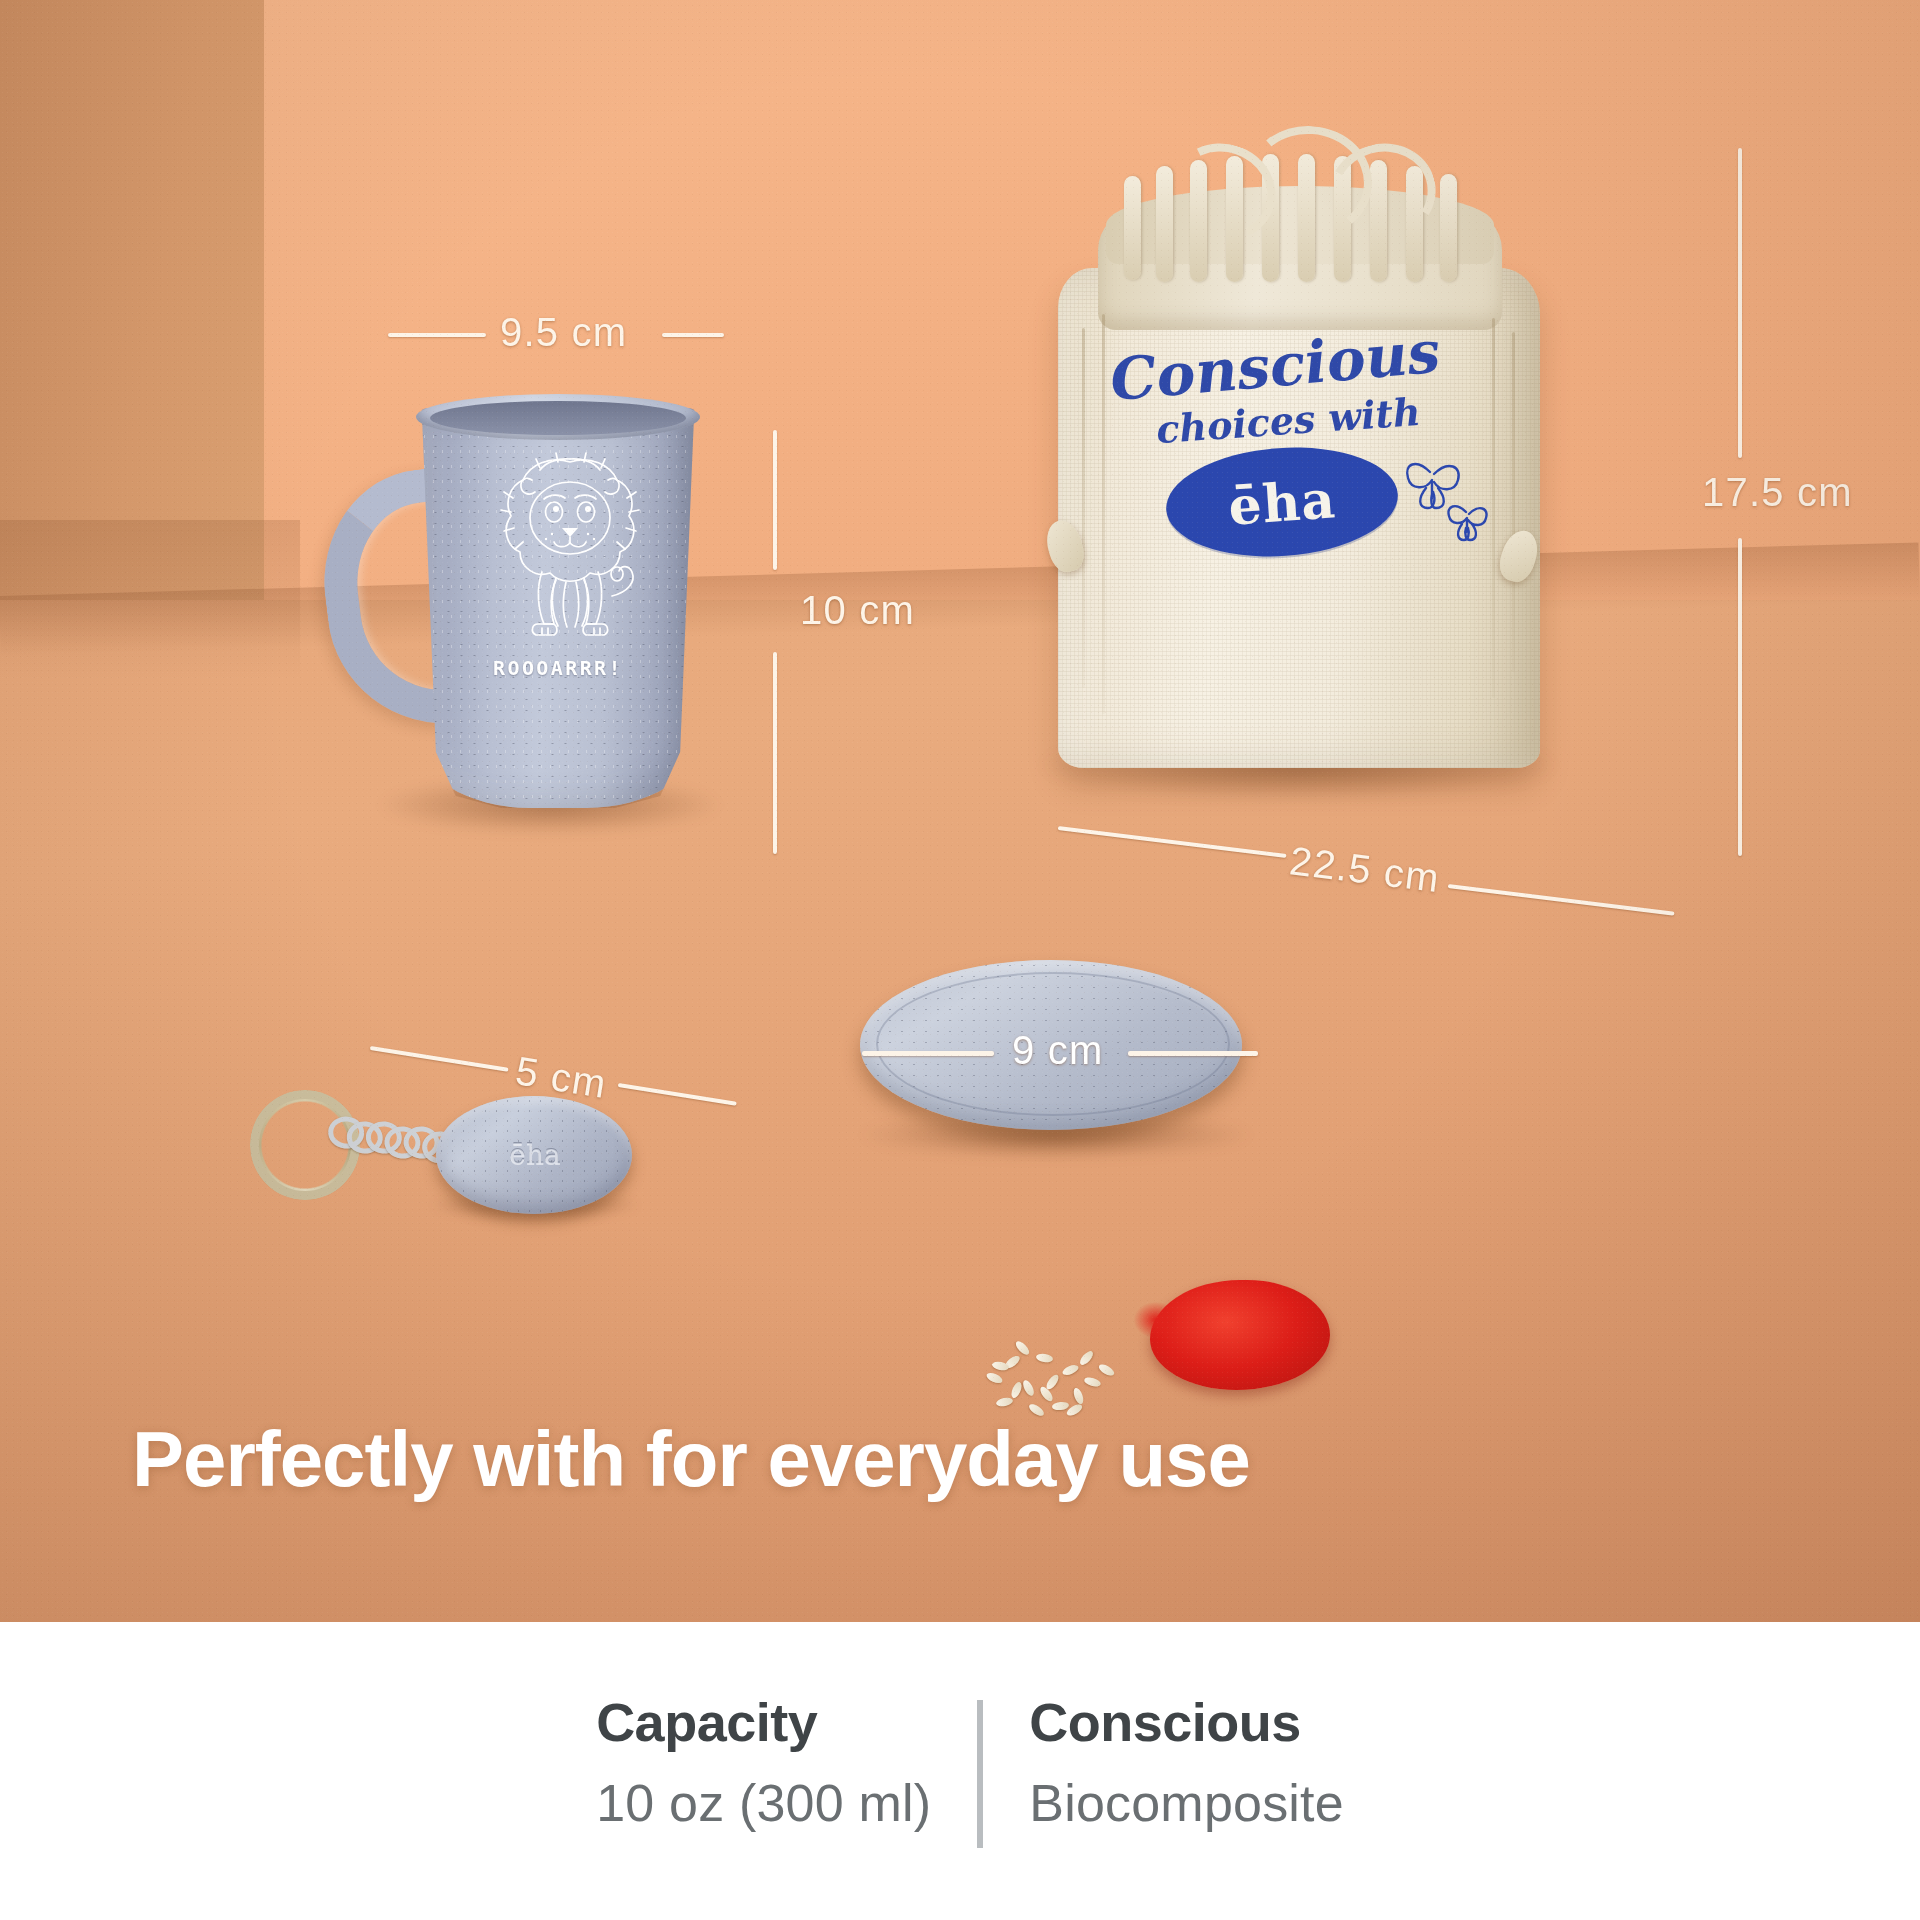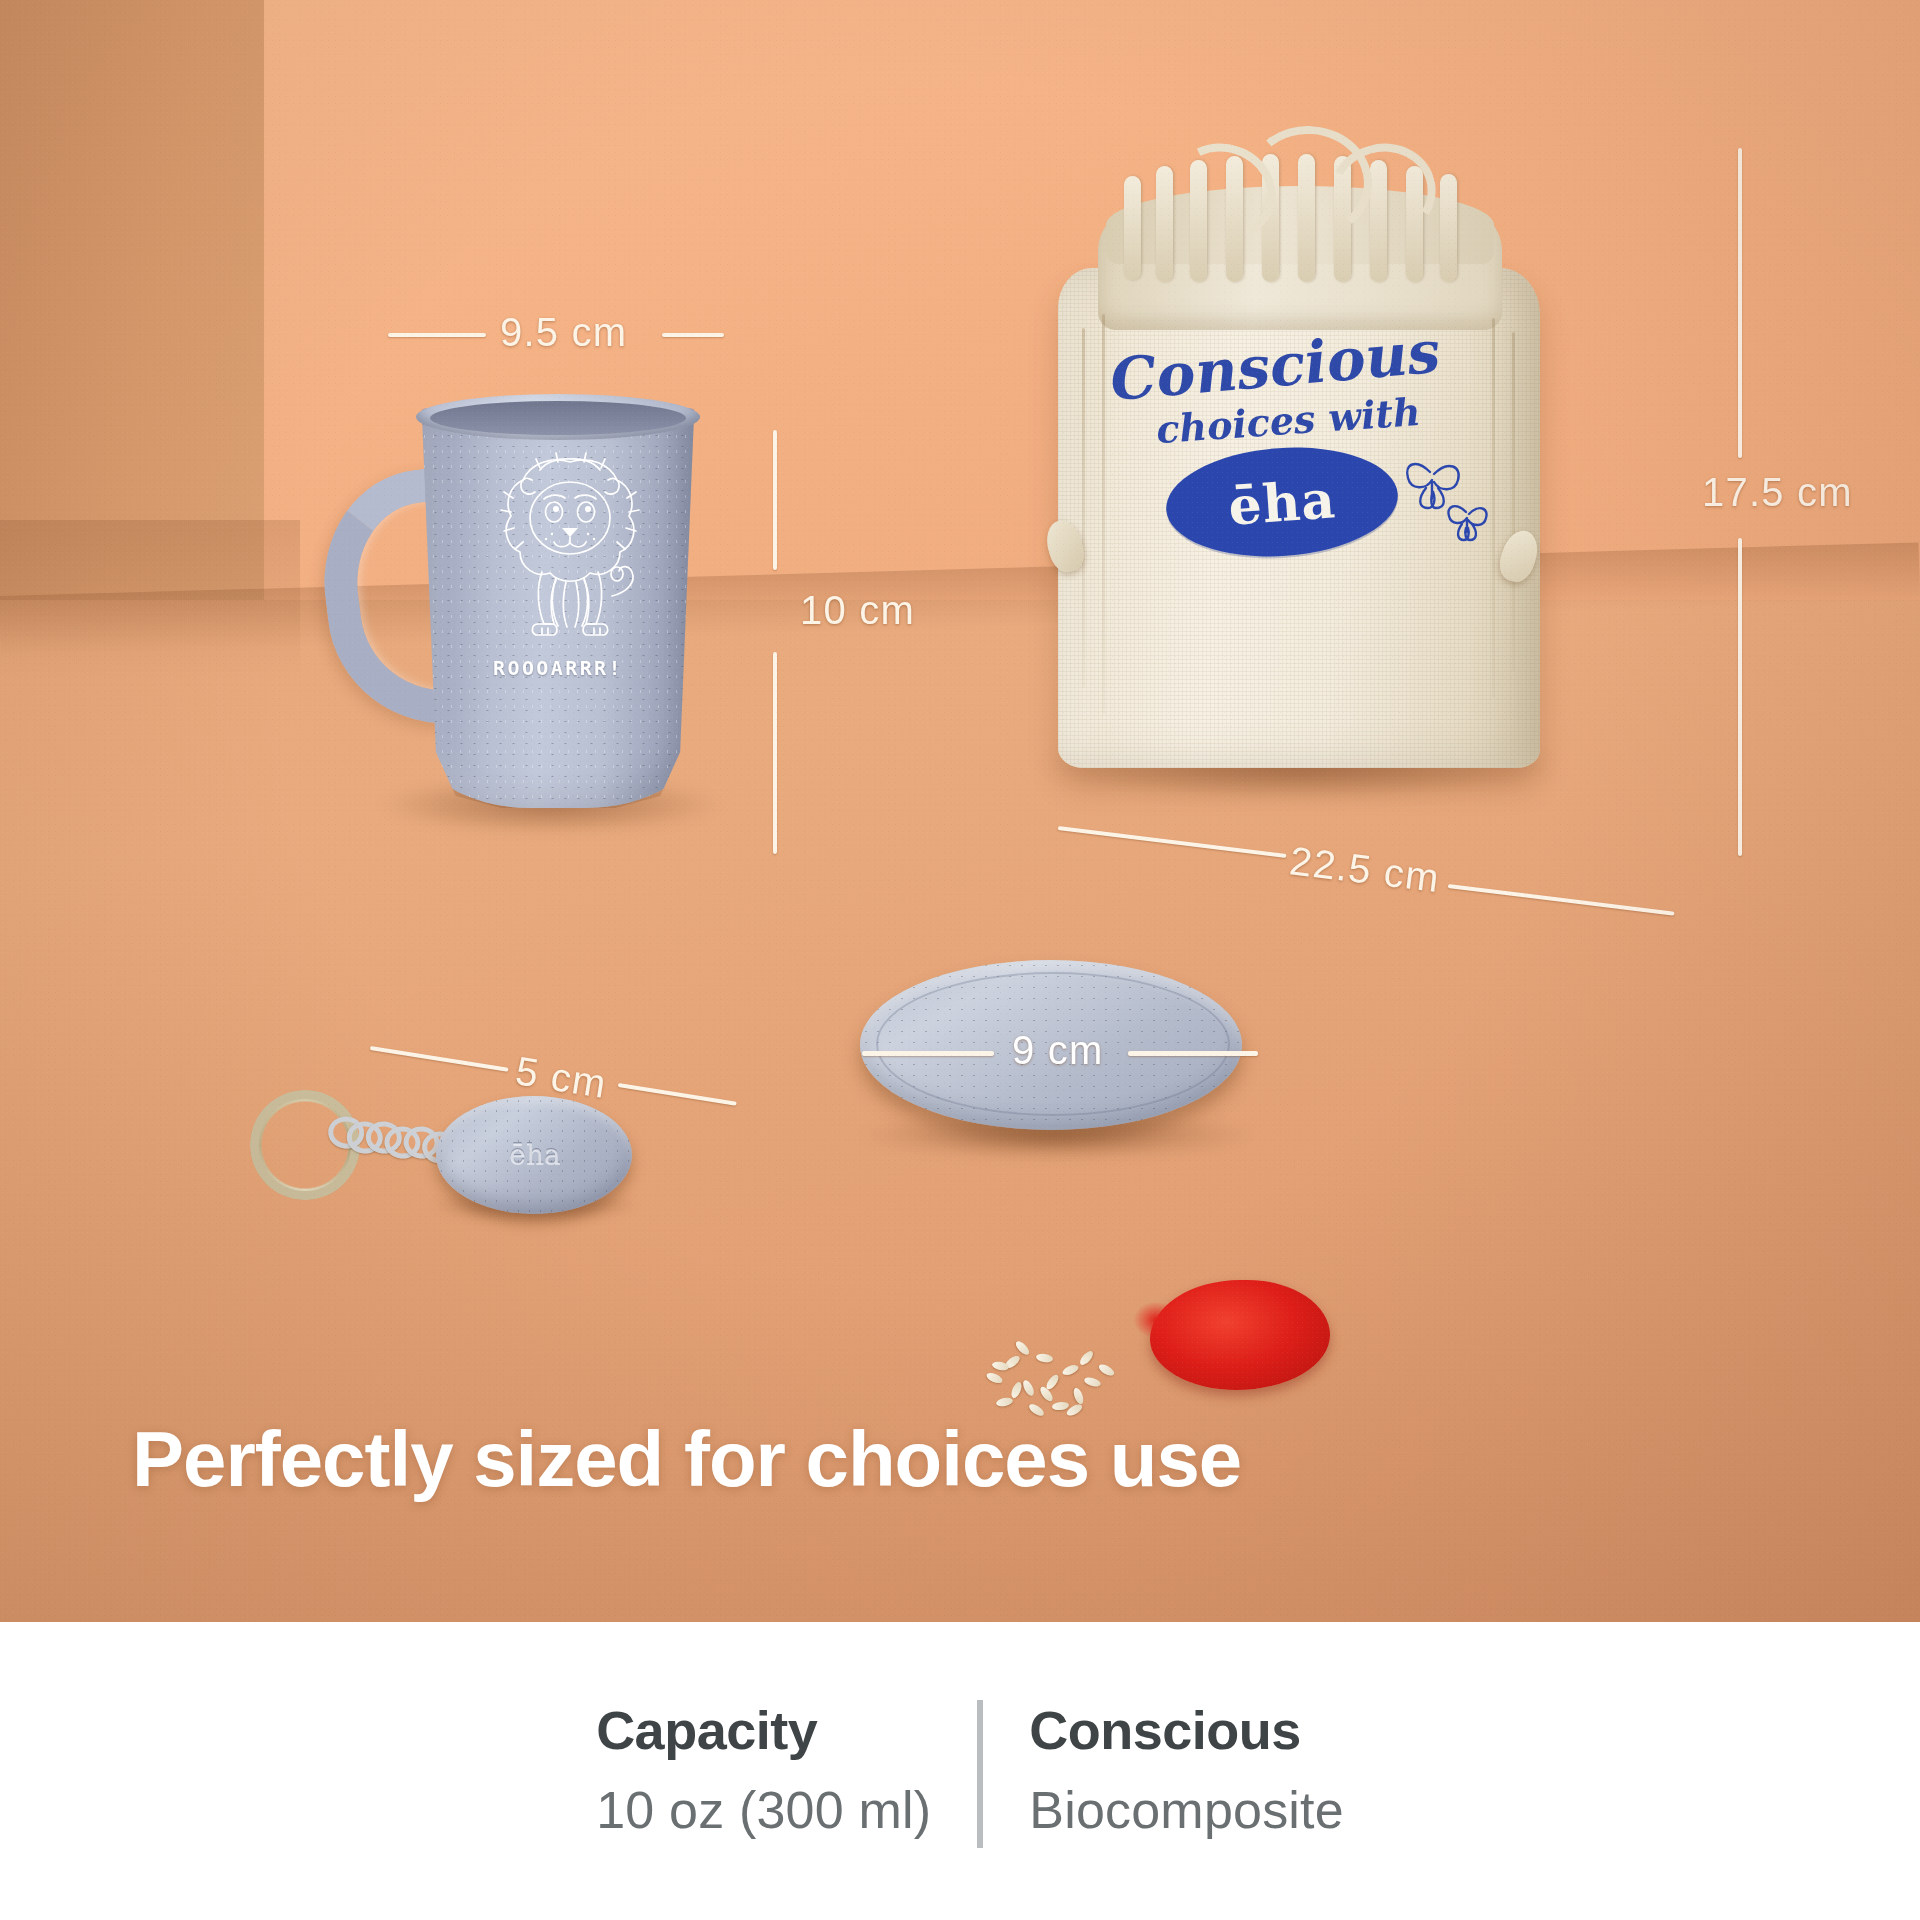--- a/index.html
+++ b/index.html
@@ -189,21 +189,21 @@
 
   
   #headline{position:absolute;left:132px;top:1414px;width:1700px;
      color:#ffffff;font-size:78px;font-weight:700;letter-spacing:-1px;
      font-family:"Liberation Sans",sans-serif;
      text-shadow:0 2px 10px rgba(120,65,25,.28);}
 
   
   #specbar{position:absolute;left:0;top:1622px;width:1920px;height:298px;background:#ffffff;
      display:flex;align-items:center;}
-  .spec-wrap{display:flex;align-items:center;margin:0 auto;padding-left:20px;}
+  .spec-wrap{display:flex;align-items:flex-start;margin:0 auto;padding-left:20px;}
   .spec-cell{display:flex;flex-direction:column;justify-content:flex-start;padding:0 46px;}
   .spec-title{font-size:54px;color:#3f4447;font-weight:700;line-height:1.05;
      letter-spacing:-.5px;font-family:"Liberation Sans",sans-serif;}
   .spec-value{font-size:52px;color:#6a6f72;font-weight:400;margin-top:22px;
      letter-spacing:.2px;font-family:"Liberation Sans",sans-serif;}
   .spec-div{width:3px;height:148px;background:#b9bdc0;margin-top:6px;flex:none;}
 </style>
 </head>
 <body>
 
@@ -404,21 +404,21 @@
     <div class="dim-label" style="left:516px;top:1048px;transform:rotate(9deg);transform-origin:left center;">5 cm</div>
     <div class="dim-line" style="left:618px;top:1083px;width:120px;height:4px;transform:rotate(9deg);transform-origin:left center;"></div>
 
     <div class="dim-line" style="left:862px;top:1051px;width:132px;height:5px;"></div>
     <div class="dim-label" style="left:1012px;top:1028px;color:#ffffff;">9 cm</div>
     <div class="dim-line" style="left:1128px;top:1051px;width:130px;height:5px;"></div>
 
     <div class="grain"></div>
     <div class="vignette"></div>
 
-    <div id="headline">Perfectly sized for choices use</div>
+    <div id="headline">Perfectly with for everyday use</div>
   </div>
 
   <div id="specbar">
     <div class="spec-wrap">
 
       <div class="spec-cell">
         <div class="spec-title">Capacity</div>
         <div class="spec-value">10 oz (300 ml)</div>
       </div>
 

